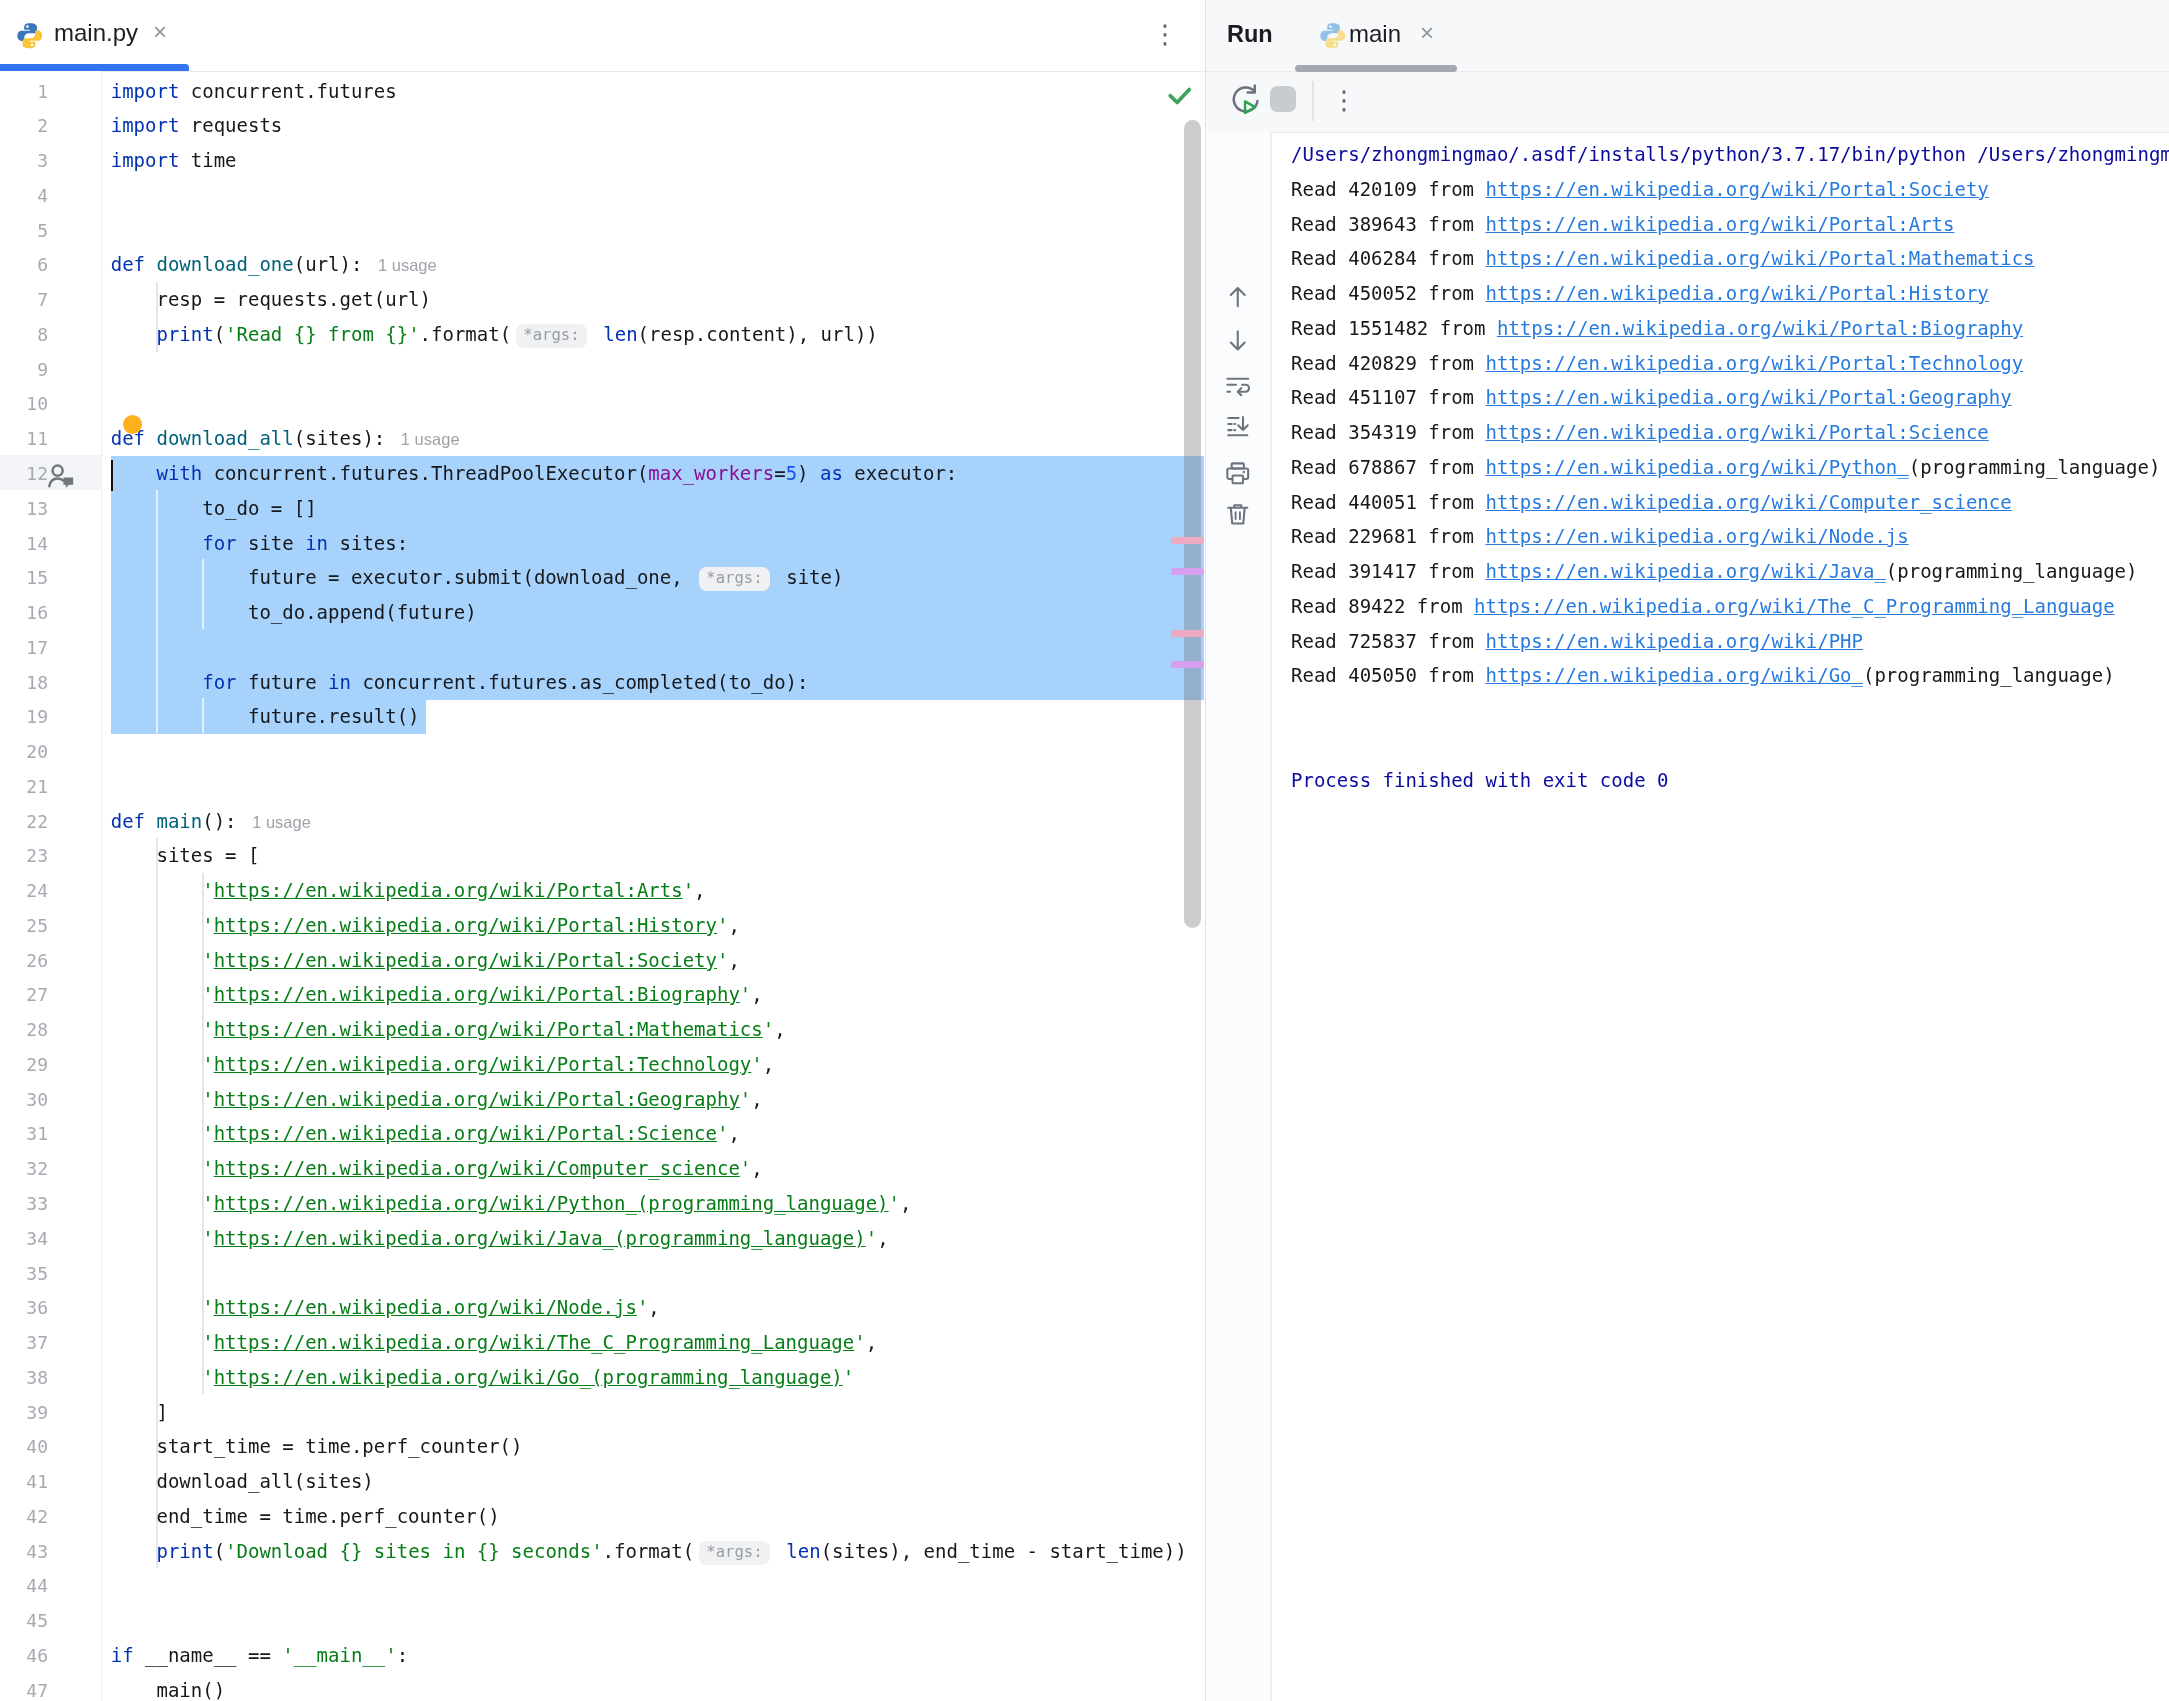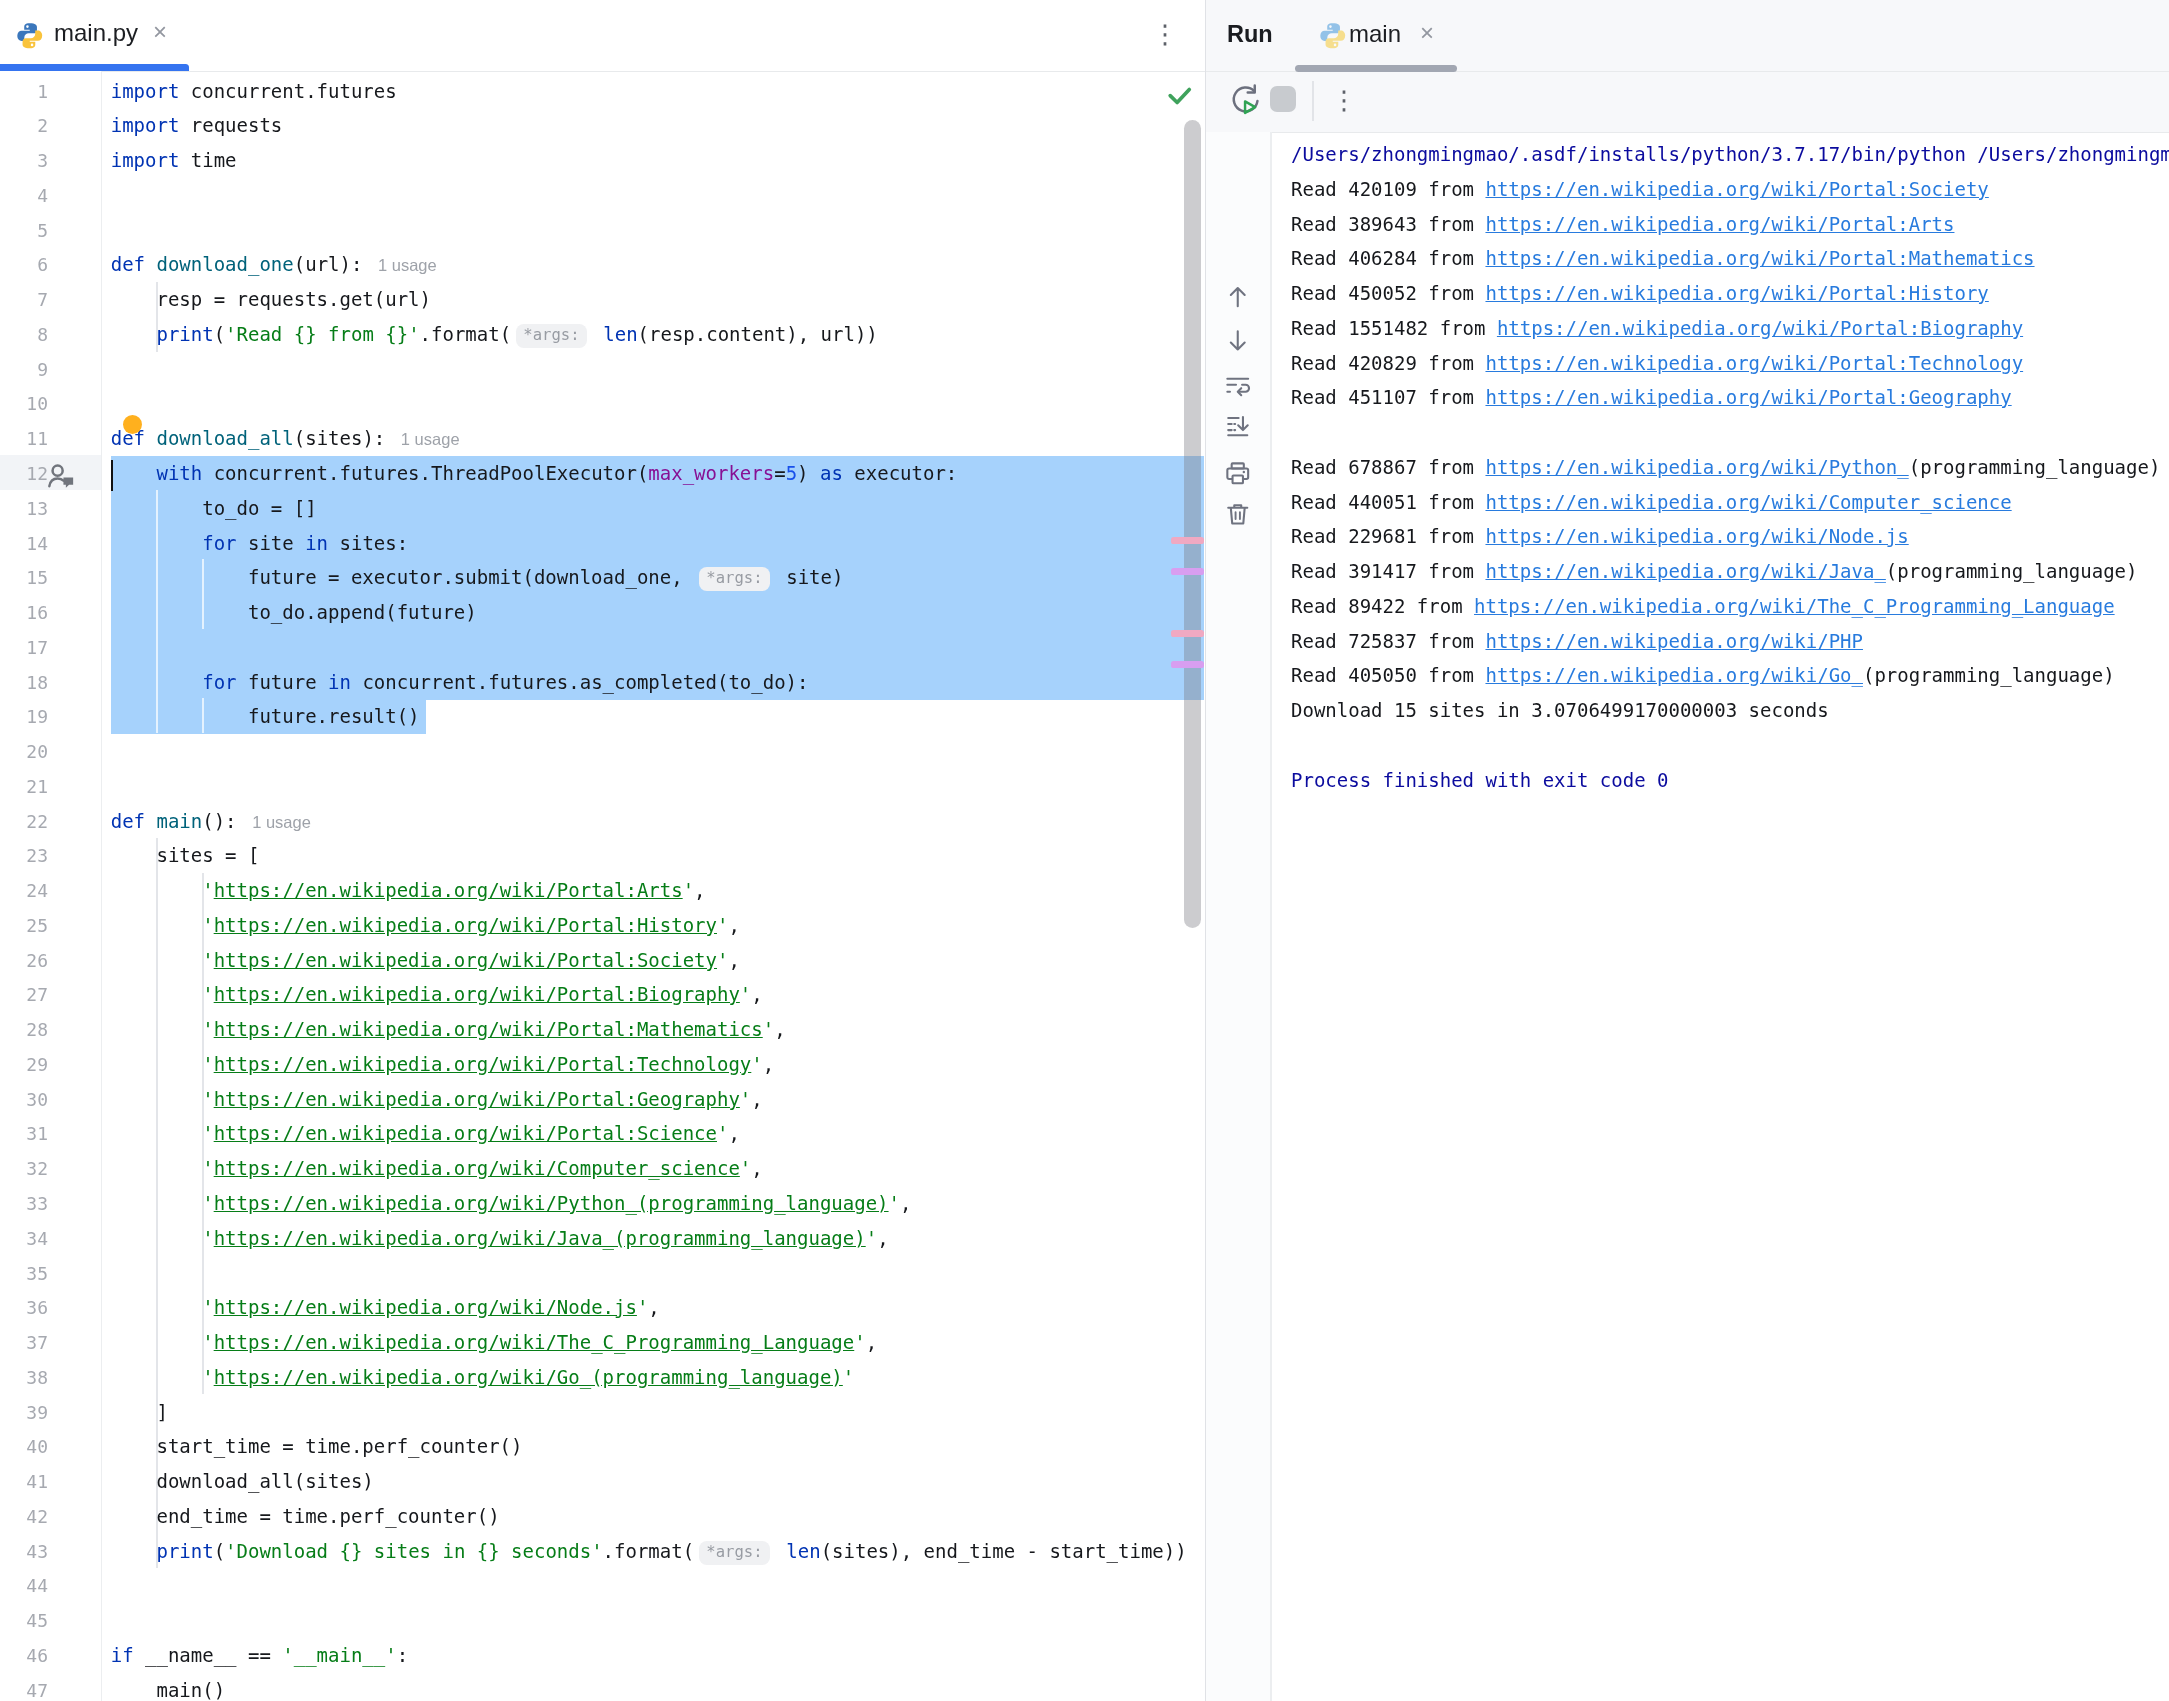--- a/index.html
+++ b/index.html
@@ -278,26 +278,26 @@
     <div class="console">
 
     <div class="lrow" style="top: 0px;"><span class="s-sys">/Users/zhongmingmao/.asdf/installs/python/3.7.17/bin/python /Users/zhongmingm</span></div>
         <div class="lrow" style="top: 35px;"><span class="s-t">Read 420109 from </span><span class="s-lnk">https://en.wikipedia.org/wiki/Portal:Society</span></div>
         <div class="lrow" style="top: 70px;"><span class="s-t">Read 389643 from </span><span class="s-lnk">https://en.wikipedia.org/wiki/Portal:Arts</span></div>
         <div class="lrow" style="top: 104px;"><span class="s-t">Read 406284 from </span><span class="s-lnk">https://en.wikipedia.org/wiki/Portal:Mathematics</span></div>
         <div class="lrow" style="top: 139px;"><span class="s-t">Read 450052 from </span><span class="s-lnk">https://en.wikipedia.org/wiki/Portal:History</span></div>
         <div class="lrow" style="top: 174px;"><span class="s-t">Read 1551482 from </span><span class="s-lnk">https://en.wikipedia.org/wiki/Portal:Biography</span></div>
         <div class="lrow" style="top: 209px;"><span class="s-t">Read 420829 from </span><span class="s-lnk">https://en.wikipedia.org/wiki/Portal:Technology</span></div>
         <div class="lrow" style="top: 243px;"><span class="s-t">Read 451107 from </span><span class="s-lnk">https://en.wikipedia.org/wiki/Portal:Geography</span></div>
+        <div class="lrow" style="top: 278px;"><span class="s-t">Read 354319 from </span><span class="s-lnk">https://en.wikipedia.org/wiki/Portal:Science</span></div>
         <div class="lrow" style="top: 313px;"><span class="s-t">Read 678867 from </span><span class="s-lnk">https://en.wikipedia.org/wiki/Python_</span><span class="s-t">(programming_language)</span></div>
         <div class="lrow" style="top: 348px;"><span class="s-t">Read 440051 from </span><span class="s-lnk">https://en.wikipedia.org/wiki/Computer_science</span></div>
         <div class="lrow" style="top: 382px;"><span class="s-t">Read 229681 from </span><span class="s-lnk">https://en.wikipedia.org/wiki/Node.js</span></div>
         <div class="lrow" style="top: 417px;"><span class="s-t">Read 391417 from </span><span class="s-lnk">https://en.wikipedia.org/wiki/Java_</span><span class="s-t">(programming_language)</span></div>
         <div class="lrow" style="top: 452px;"><span class="s-t">Read 89422 from </span><span class="s-lnk">https://en.wikipedia.org/wiki/The_C_Programming_Language</span></div>
         <div class="lrow" style="top: 487px;"><span class="s-t">Read 725837 from </span><span class="s-lnk">https://en.wikipedia.org/wiki/PHP</span></div>
         <div class="lrow" style="top: 521px;"><span class="s-t">Read 405050 from </span><span class="s-lnk">https://en.wikipedia.org/wiki/Go_</span><span class="s-t">(programming_language)</span></div>
-        <div class="lrow" style="top: 556px;"><span class="s-t">Download 15 sites in 3.0706499170000003 seconds</span></div>
         <div class="lrow" style="top: 591px;"></div>
         <div class="lrow" style="top: 626px;"><span class="s-sys">Process finished with exit code 0</span></div>
       </div>
   </div>
 </div>
 
 
 </body></html>

